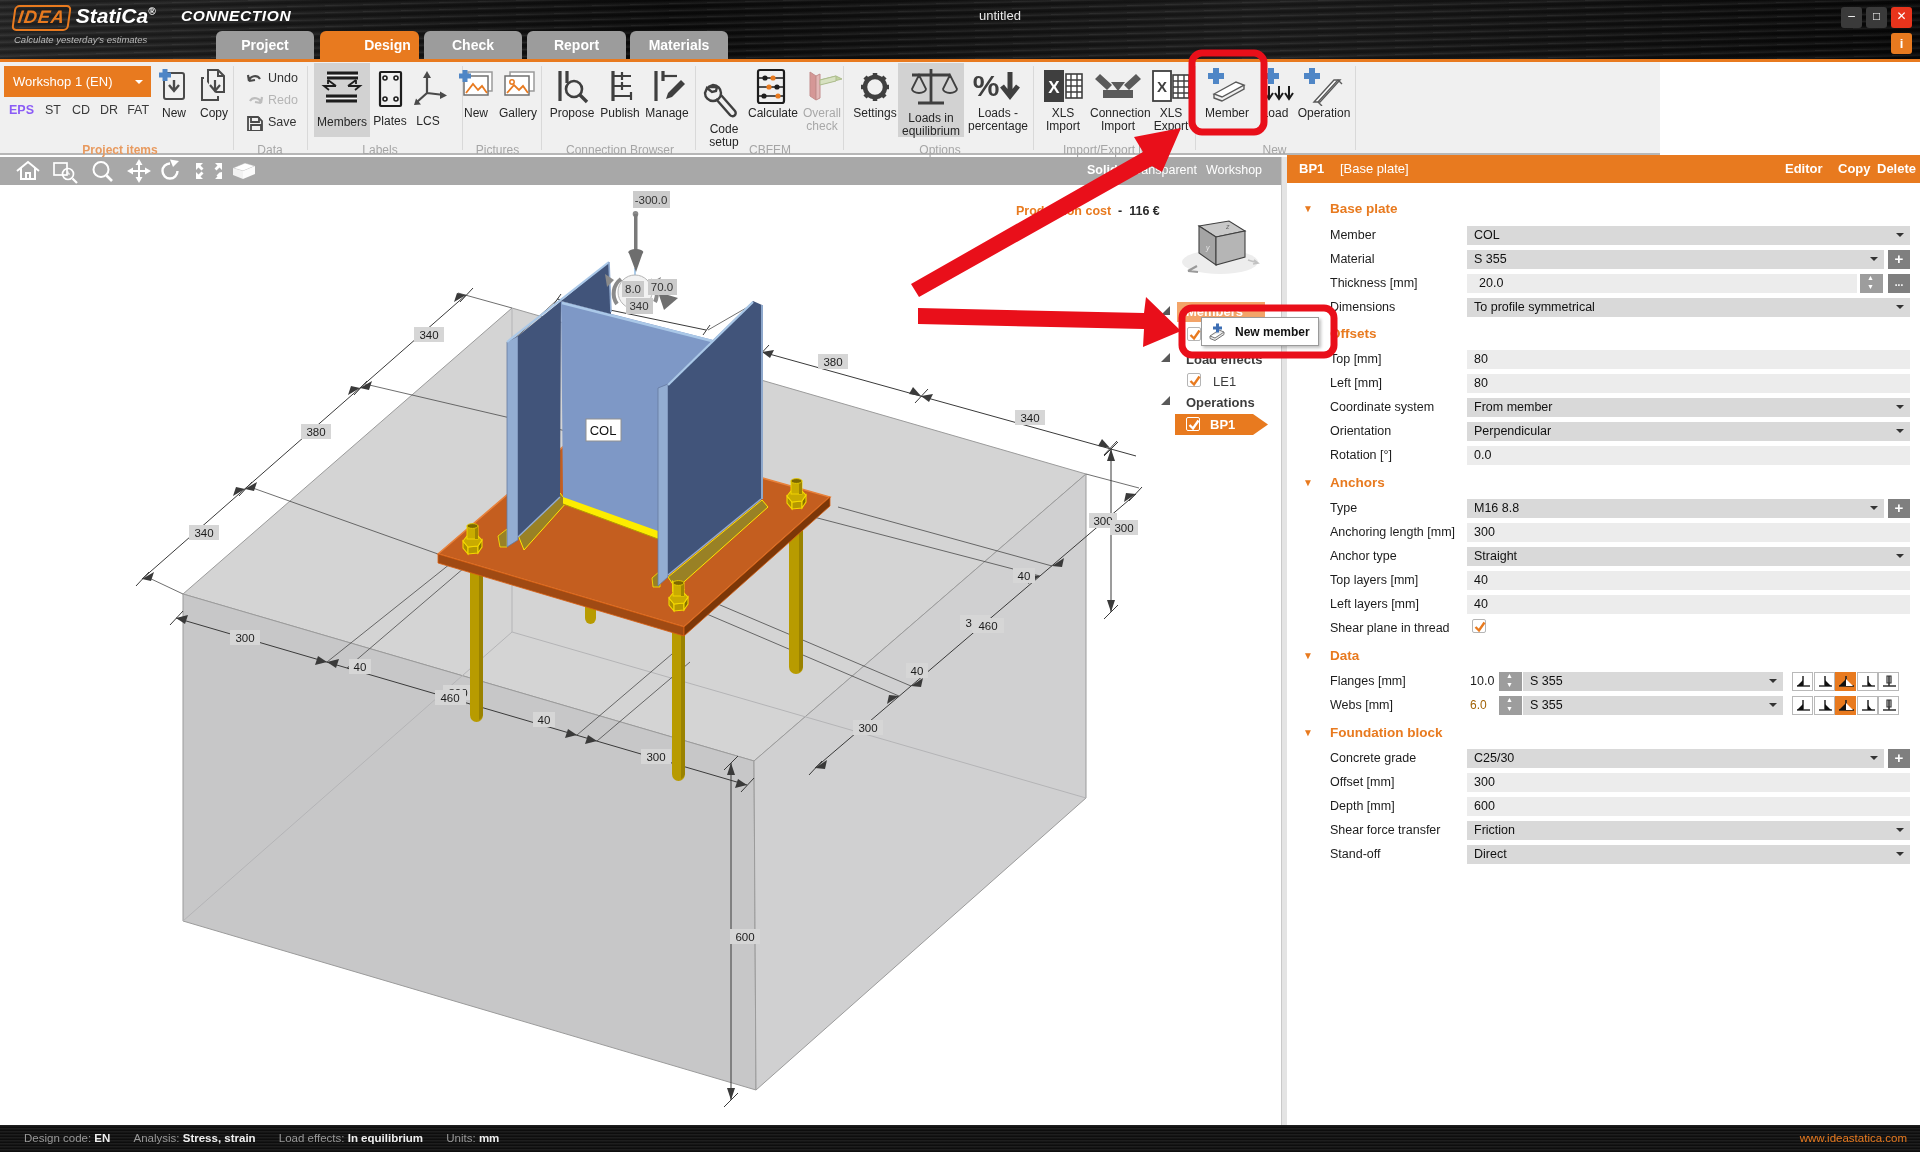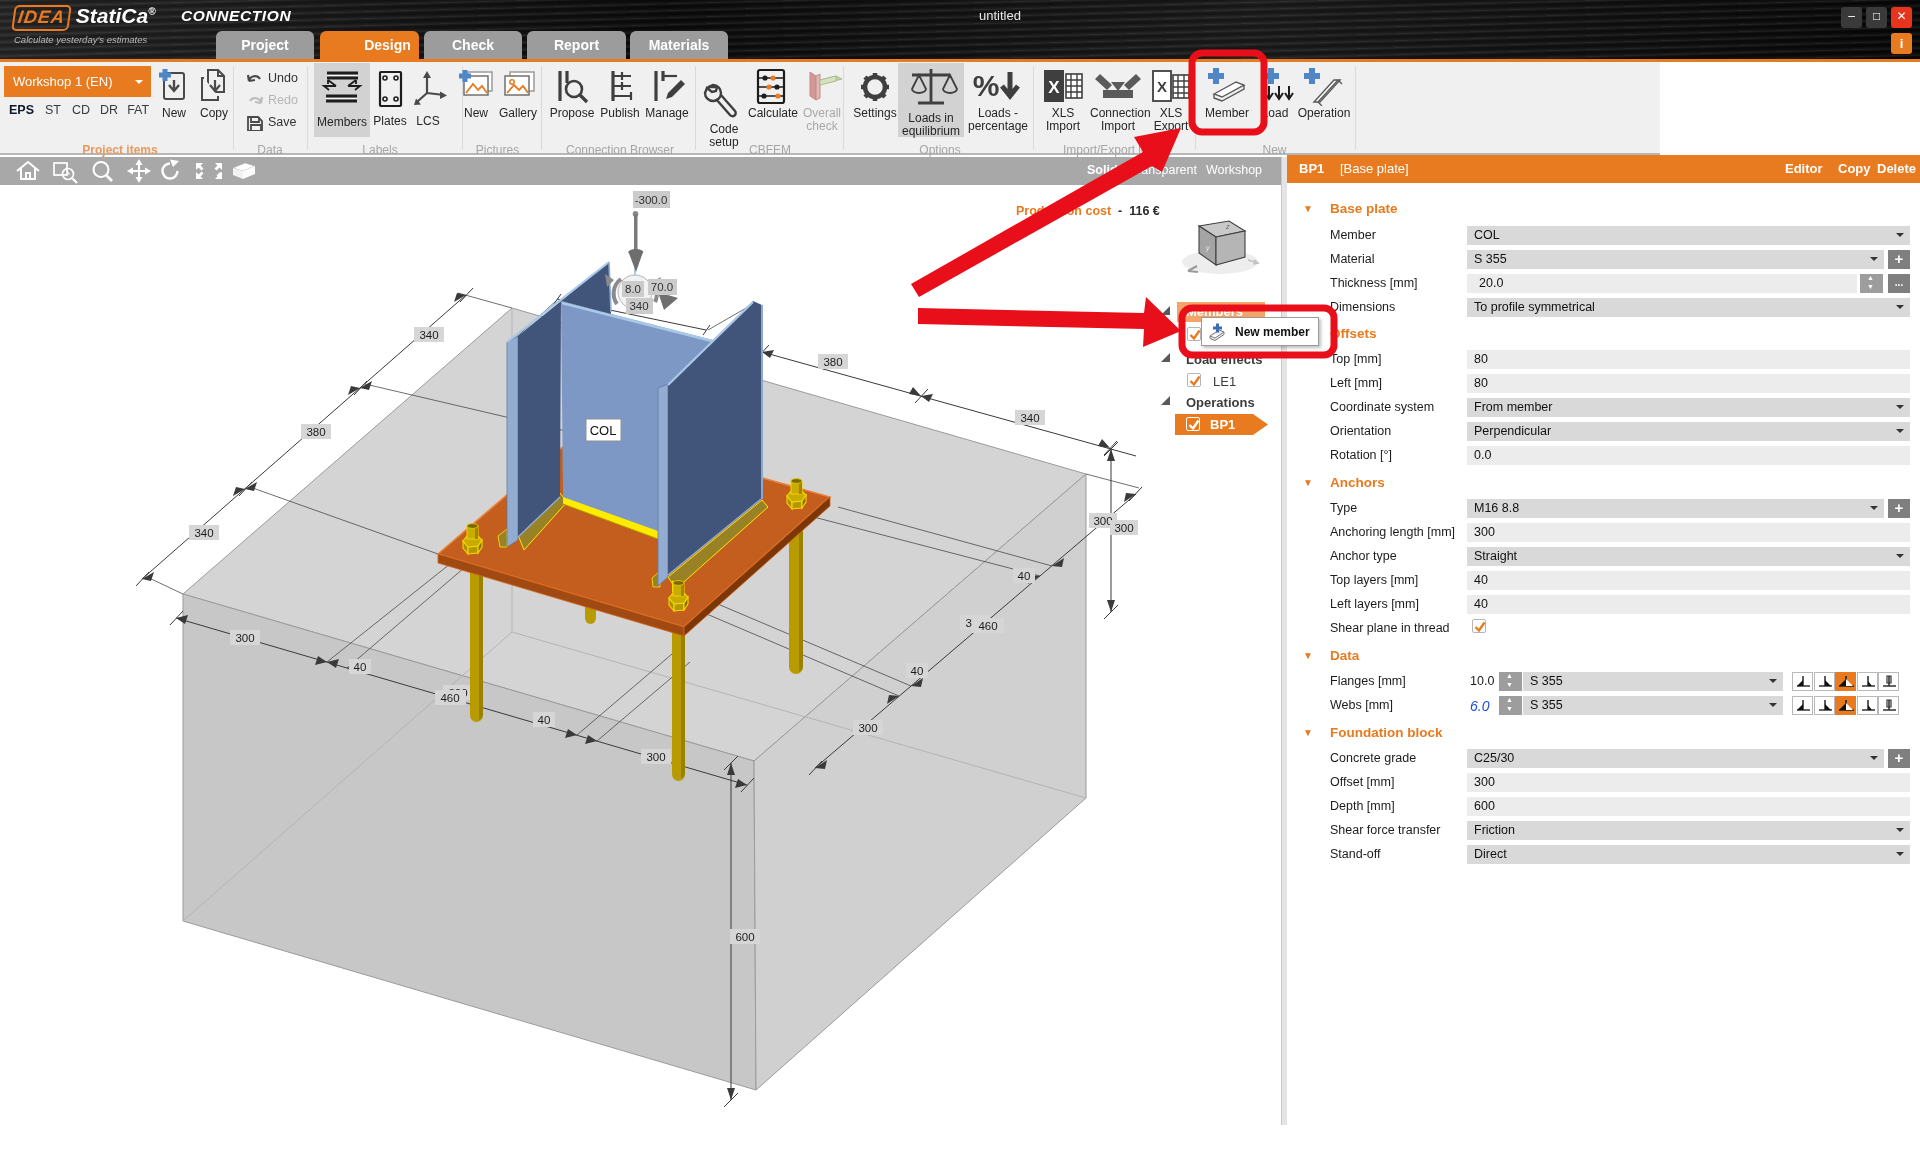--- a/index.html
+++ b/index.html
@@ -30,21 +30,21 @@
 .grouplabel { position:absolute; top:81px; font-size:12px; color:#a5a5a5; text-align:center; }
 .grouplabel.orange { color:#e89a5f; font-weight:bold; }
 .gsep { position:absolute; top:4px; height:84px; width:1px; background:#d9d9d9; }
 .rbtn { position:absolute; text-align:center; font-size:12px; color:#262626; }
 .rbtn .cap { margin-top:1px; line-height:13px; }
 .rbtn.sel { background:#d2d2d2; }
 .rbtn.dim { color:#a8a8a8; }
 #wsbtn { position:absolute; left:4px; top:4px; width:147px; height:31px; background:#e87a1f; color:#fff; font-size:13px; line-height:31px; padding-left:9px; }
 #wsbtn:after { content:""; position:absolute; right:8px; top:14px; border:4px solid transparent; border-top-color:#fff; }
 #epsrow { position:absolute; left:9px; top:41px; font-size:13px; color:#3a3a3a; }
-#epsrow b { color:#0f172a; }
+#epsrow b { color:#8b5cf6; }
 
 
 #vtb { position:absolute; left:0; top:157px; width:1281px; height:28px; background:#a8a8a8; }
 #vtb .mode { position:absolute; top:6px; color:#fff; font-size:12.5px; }
 
 
 #viewport { position:absolute; left:0; top:185px; width:1281px; height:940px; background:#fff; }
 #prodcost { position:absolute; left:1016px; top:204px; font-size:12.5px; font-weight:bold; color:#e87a1f; }
 #prodcost span { color:#2a2a2a; }
 
@@ -739,21 +739,21 @@
           </svg>
         </div>
       <div class="wicon" style="left:86px;">
           <svg width="21" height="19">
             <path d="M10,3 v10 M4,13 h13" stroke="#333" stroke-width="1.6" fill="none"></path>
             <path d="M8,3 h4 v7 h-4 Z" fill="none" stroke="#333" stroke-width="1.2"></path>
           </svg>
         </div>
     </div>
     <div class="plabel" style="top:543px;">Webs [mm]</div>
-    <div style="position:absolute;left:183px;top:543px;font-size:14px;color:#1d4ed8;font-style:italic;">6.0</div>
+    <div style="position:absolute;left:183px;top:543px;font-size:12px;color:#a16207;">6.0</div>
     <div class="spin" style="left:212px;top:541px;"></div>
     <div class="pinput" style="left:236px;top:541px;width:260px;">S 355<span class="dd"></span></div>
     <div class="weldrow" style="position:absolute;left:505px;top:541px;width:128px;height:19px;">
       <div class="wicon" style="left:0;">
           <svg width="21" height="19">
             <path d="M10,3 v10 M4,13 h13" stroke="#333" stroke-width="1.6" fill="none"></path>
             <path d="M10,13 L4,13 L10,7 Z" fill="#111"></path>
           </svg>
         </div>
       <div class="wicon" style="left:21.5px;">
@@ -790,20 +790,27 @@
     <div class="plabel" style="top:620px;">Offset [mm]</div>
     <div class="pinput lite" style="top:618px;width:443px;">300</div>
     <div class="plabel" style="top:644px;">Depth [mm]</div>
     <div class="pinput lite" style="top:642px;width:443px;">600</div>
     <div class="plabel" style="top:668px;">Shear force transfer</div>
     <div class="pinput" style="top:666px;width:443px;">Friction<span class="dd"></span></div>
     <div class="plabel" style="top:692px;">Stand-off</div>
     <div class="pinput" style="top:690px;width:443px;">Direct<span class="dd"></span></div>
   </div>
 
+  <div id="statusbar">
+    <span style="margin-left:24px;">Design code:</span> <b>EN</b>
+    <span style="margin-left:20px;">Analysis:</span> <b>Stress, strain</b>
+    <span style="margin-left:20px;">Load effects:</span> <b>In equilibrium</b>
+    <span style="margin-left:20px;">Units:</span> <b>mm</b>
+    <span class="lnk">www.ideastatica.com</span>
+  </div>
 
   <svg class="abs" style="left:0;top:0;pointer-events:none;" width="1920" height="1152">
     <g fill="none" stroke="#e90f1a" stroke-width="7">
       <rect x="1192" y="53" width="72" height="79" rx="10"></rect>
       <rect x="1182" y="308" width="152" height="47" rx="10"></rect>
     </g>
     <g fill="#e90f1a">
       <path d="M 911,284 L 1143,152 L 1134,137 L 1181,128 L 1162,172 L 1152,166 L 919,297 Z"></path>
       <path d="M 918,308 L 1144,313 L 1146,297 L 1181,331 L 1143,347 L 1144,329 L 918,324 Z"></path>
     </g>

